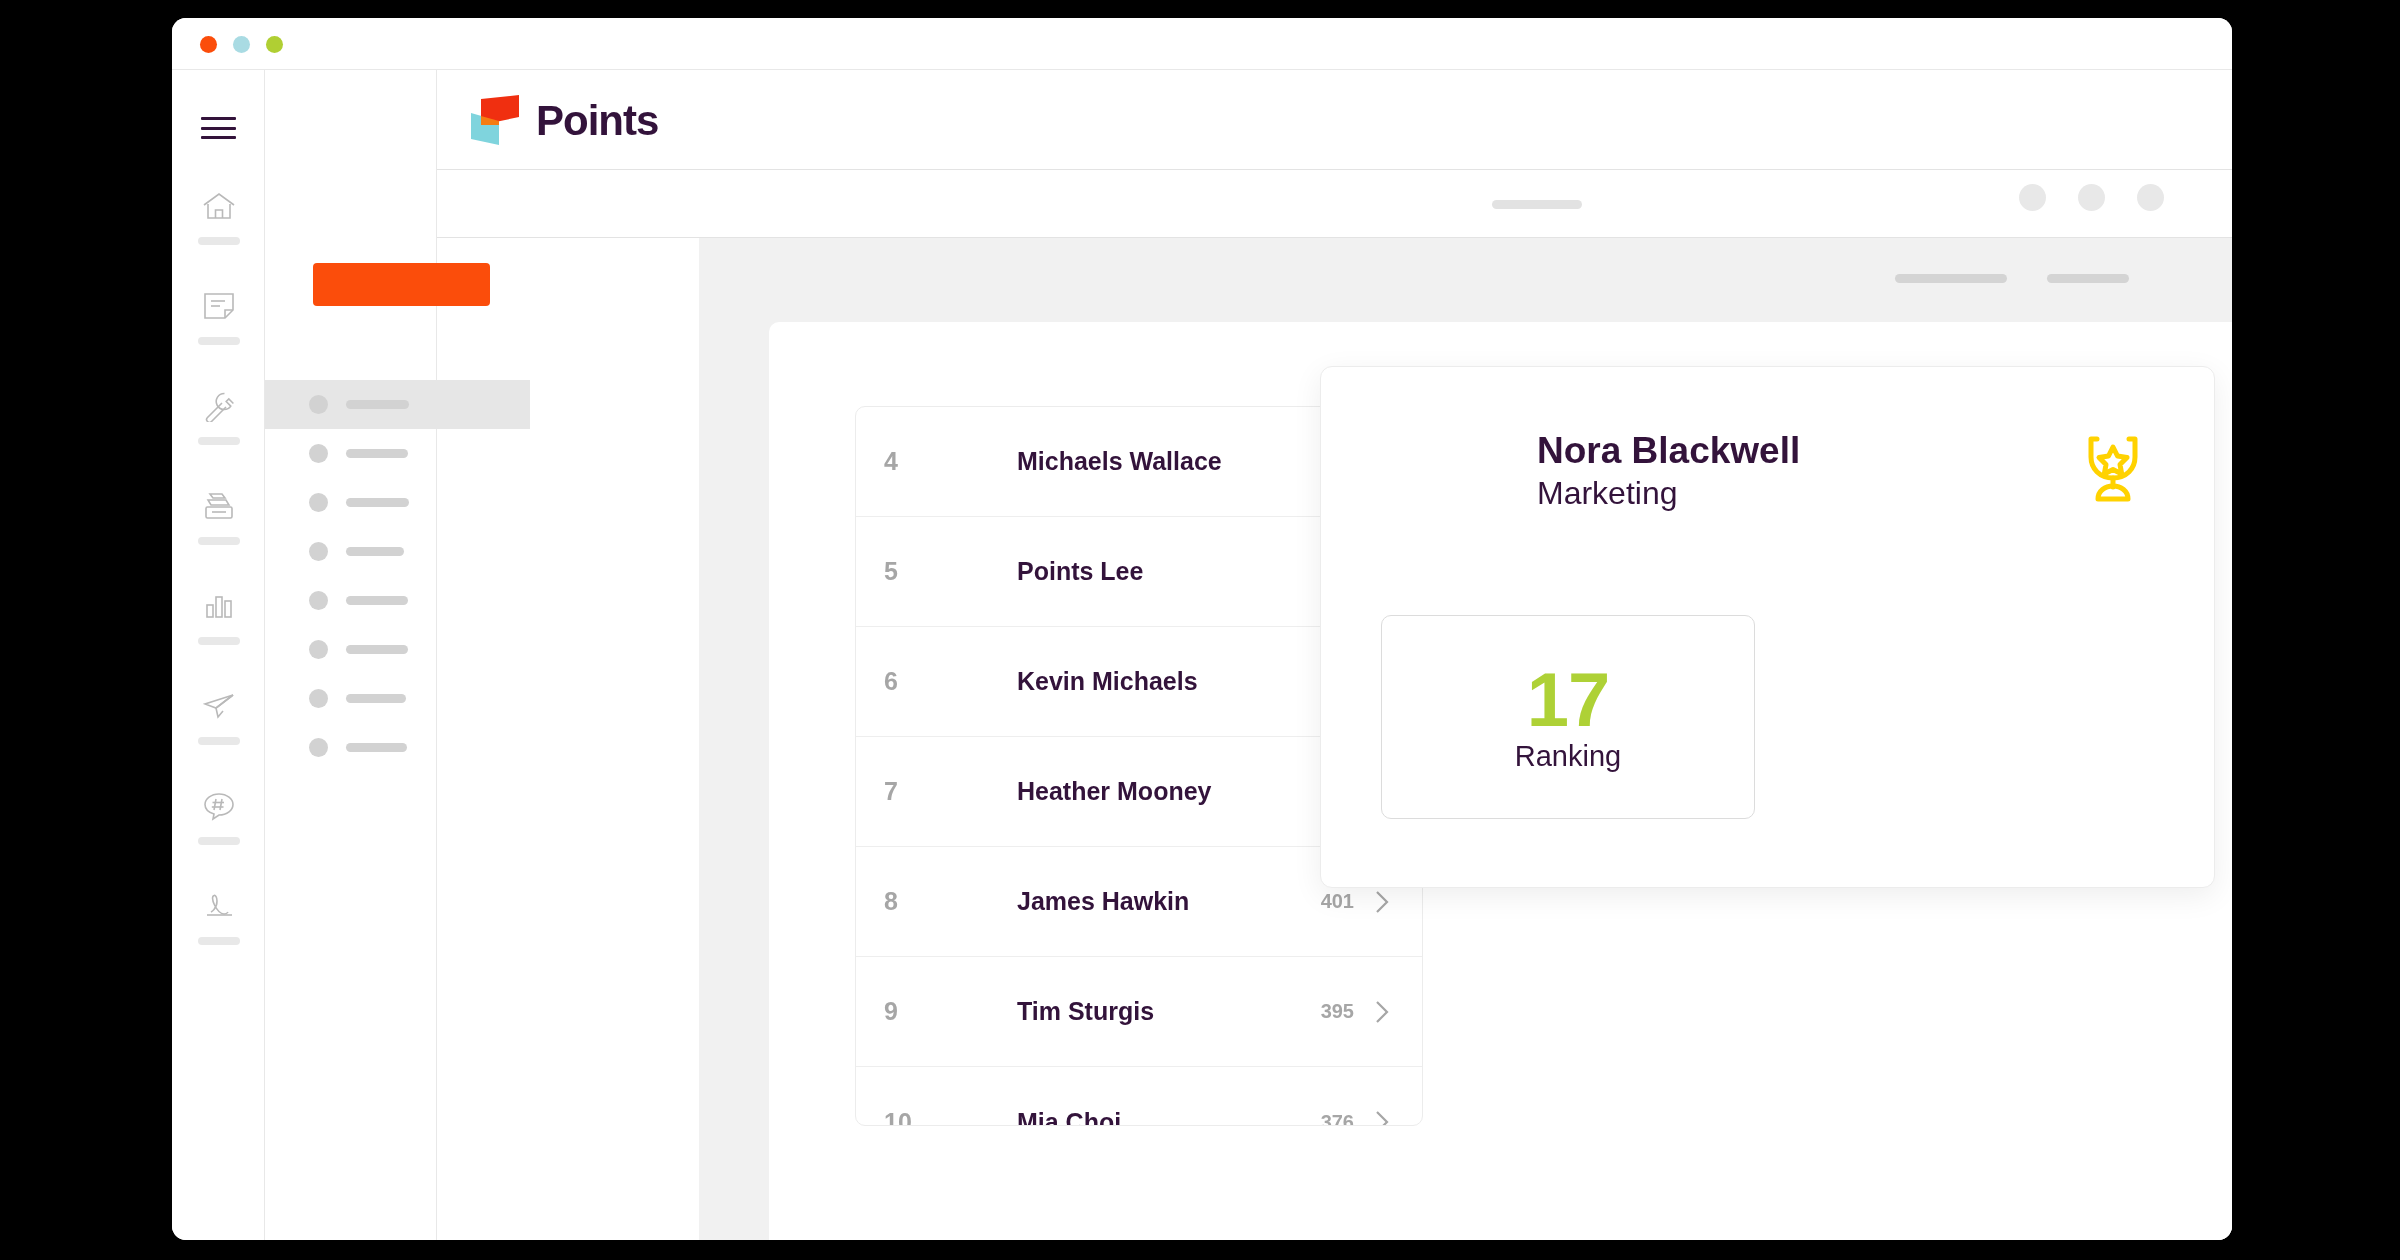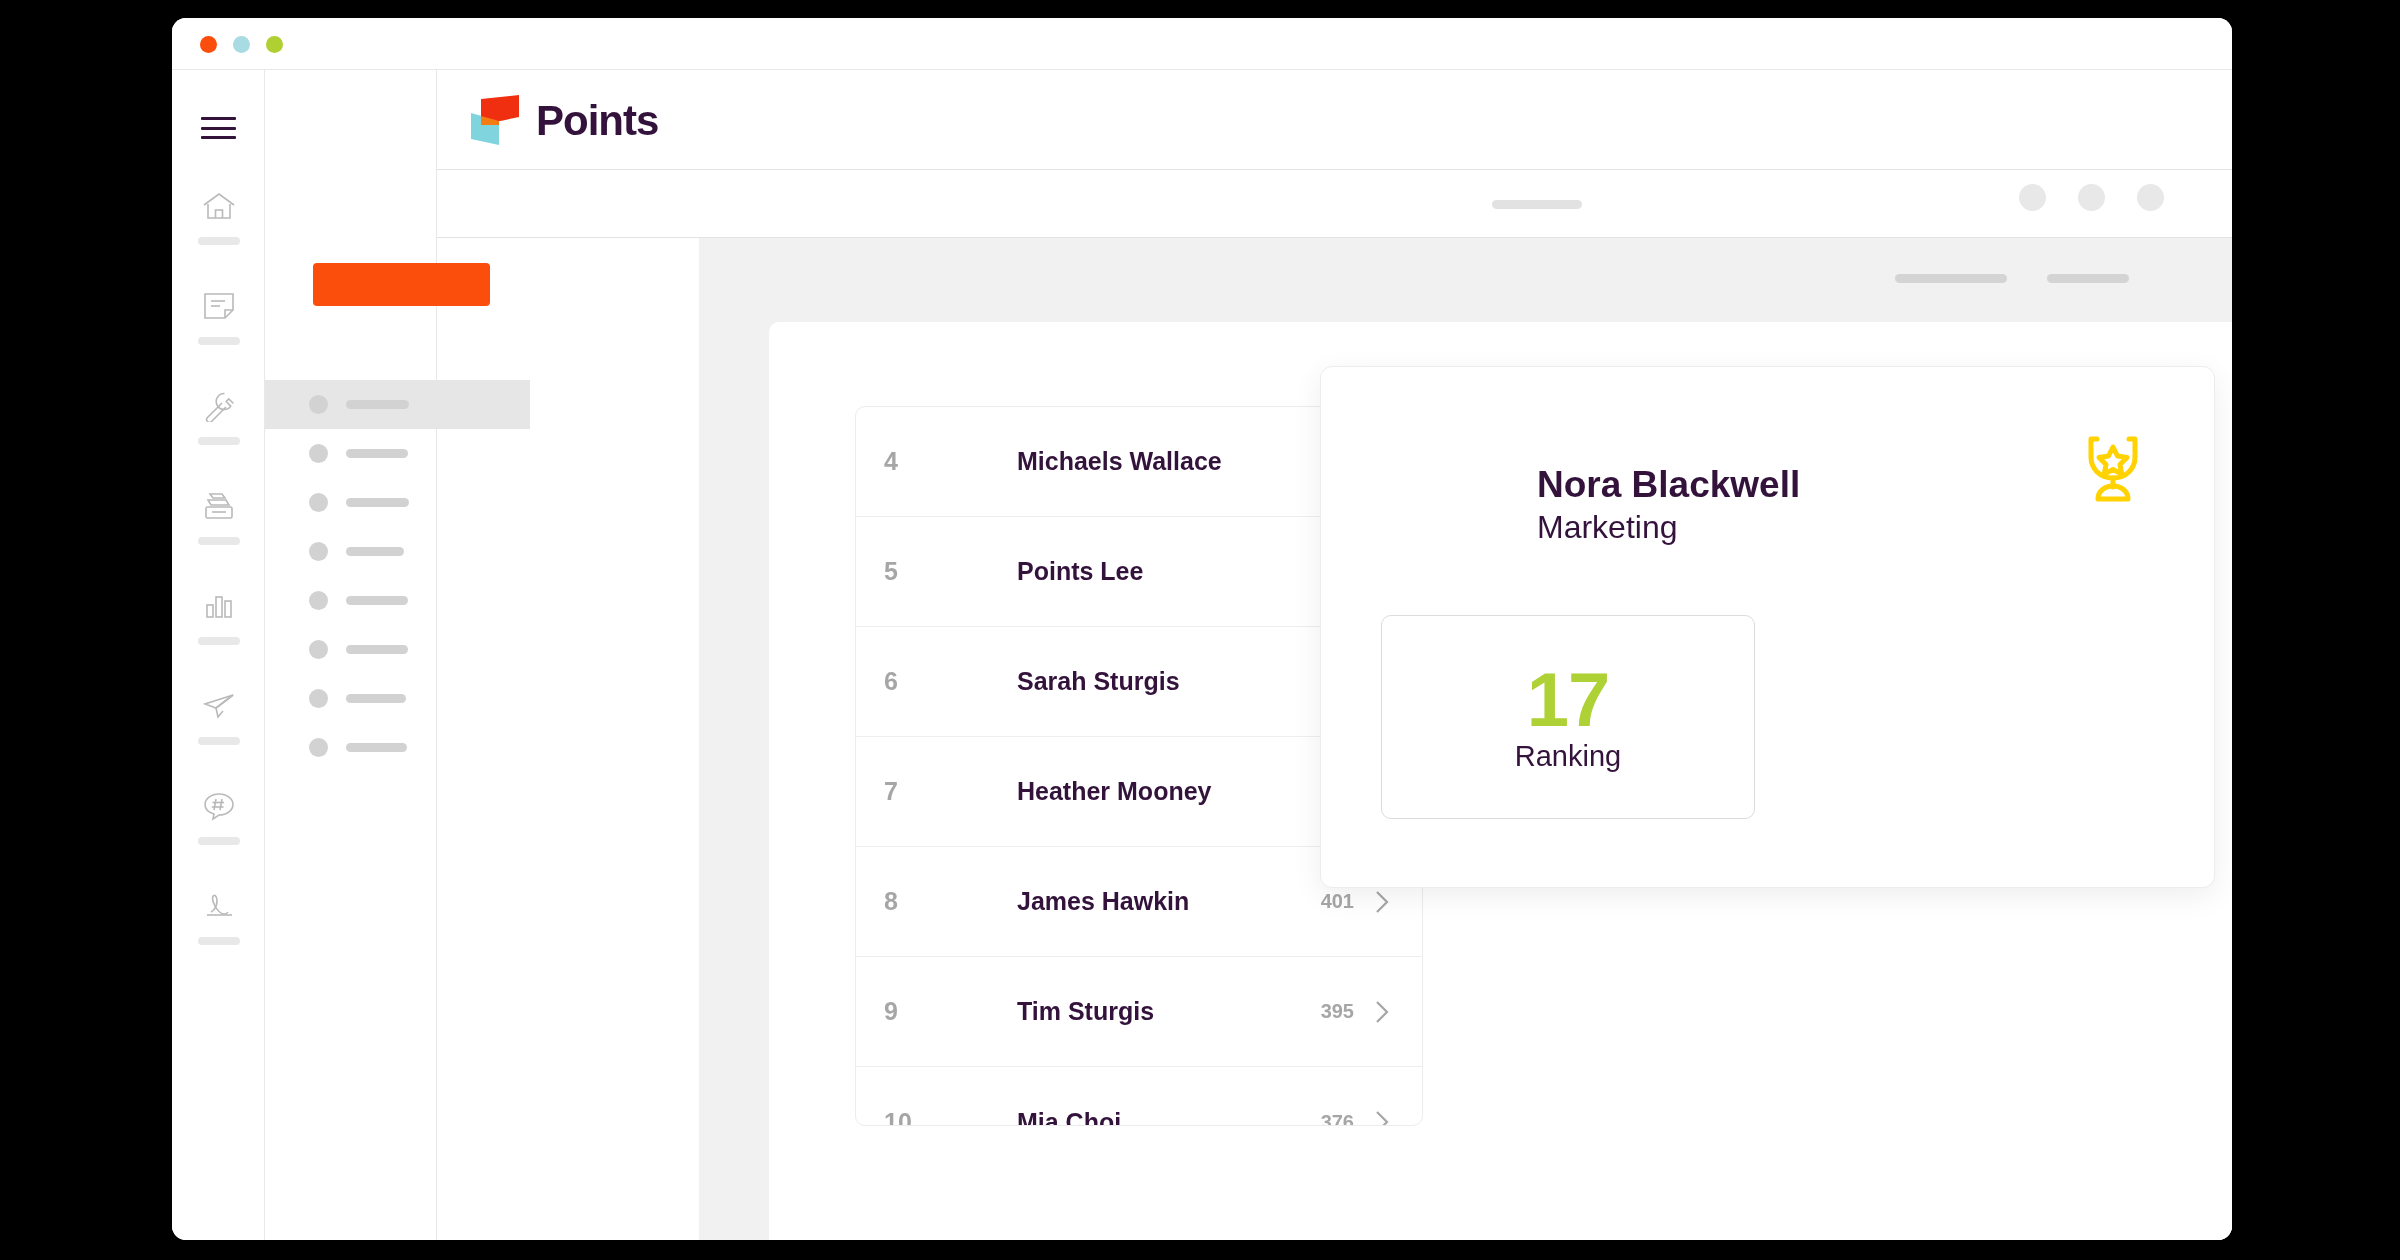--- a/index.html
+++ b/index.html
@@ -197,21 +197,21 @@
 
   
   .pcard {
     position: absolute; left: 1148px; top: 348px;
     width: 895px; height: 522px;
     background: #ffffff;
     border: 1px solid #ececec;
     border-radius: 12px;
     box-shadow: 0 8px 30px rgba(0,0,0,0.07);
   }
-  .pcard-head { position: absolute; left: 66px; top: 62px; display: flex; align-items: flex-end; }
+  .pcard-head { position: absolute; left: 66px; top: 62px; display: flex; align-items: flex-start; }
   .pcard-ava {
     width: 118px; height: 118px; border-radius: 50%;
     overflow: hidden; flex: none; margin-right: 32px;
     background-size: cover; background-position: center top;
   }
   .pcard-name { font-size: 37px; font-weight: bold; color: #33133b; line-height: 1.18; }
   .pcard-dept { font-size: 32px; color: #33133b; line-height: 1.25; font-weight: normal; }
   .trophy { position: absolute; right: 62px; top: 62px; width: 78px; height: 78px; color: #ffd200; }
 
   .stats { position: absolute; left: 60px; top: 248px; display: flex; gap: 24px; }
@@ -443,21 +443,21 @@
     </div>
 
     <div class="row">
       <span class="rank">6</span>
       <span class="ava">
         <span class="face"><span class="bg" style="background:#8a7358"></span>
           <span class="hair" style="left:12%;top:0%;width:76%;height:74%;background:#1d1512"></span>
           <span class="skin" style="left:27%;top:16%;width:46%;height:56%;background:#ddab85"></span>
           <span class="body" style="background:#5a6b72"></span></span>
       </span>
-      <span class="nm">Sarah Sturgis</span>
+      <span class="nm">Kevin Michaels</span>
       <span class="pts"></span>
     </div>
 
     <div class="row">
       <span class="rank">7</span>
       <span class="ava">
         <span class="face"><span class="bg" style="background:#cbb48c"></span>
           <span class="hair" style="left:16%;top:2%;width:70%;height:70%;background:#3b2418"></span>
           <span class="skin" style="left:27%;top:15%;width:46%;height:56%;background:#e0a87e"></span>
           <span class="body" style="background:#5c4232"></span></span>

